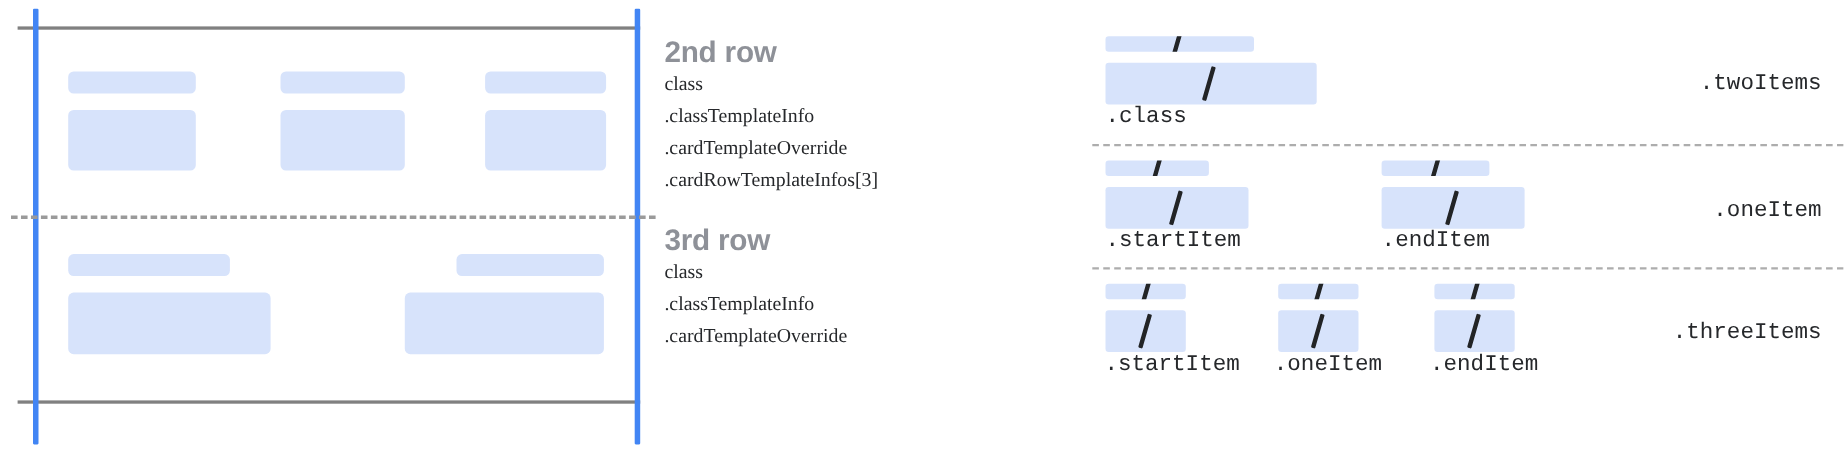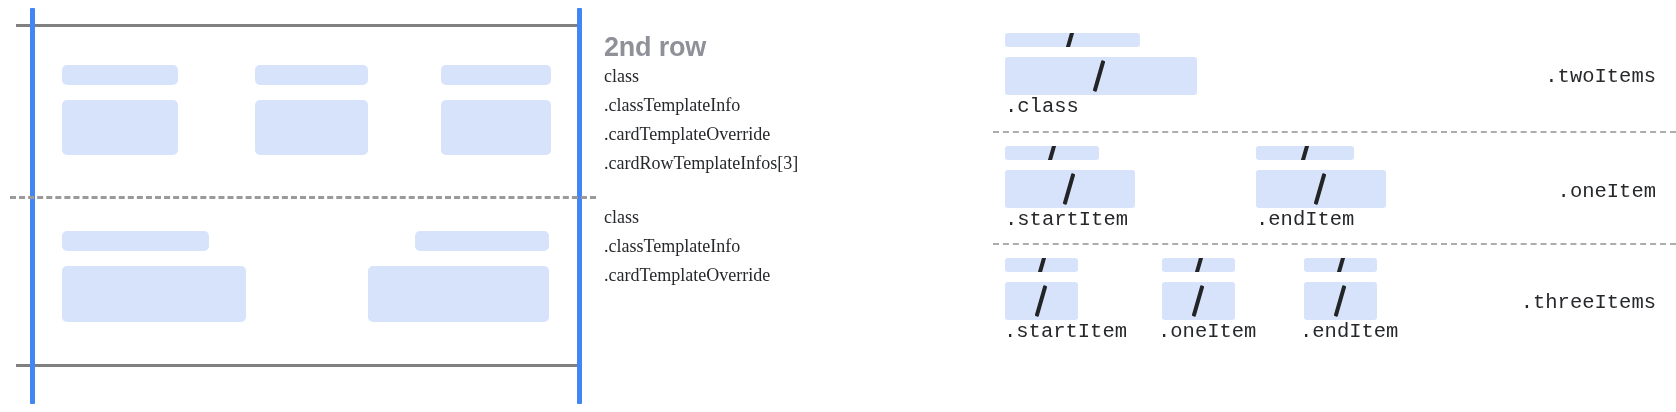--- a/index.html
+++ b/index.html
@@ -153,20 +153,21 @@
 
   <div class="mid-col" style="left:604px; top:32px;">
     <div class="row-title">2nd row</div>
     <div class="code-line">class</div>
     <div class="code-line">.classTemplateInfo</div>
     <div class="code-line">.cardTemplateOverride</div>
     <div class="code-line">.cardRowTemplateInfos[3]</div>
   </div>
 
   <div class="mid-col" style="left:604px; top:203px;">
+    <div class="row-title">3rd row</div>
     <div class="code-line">class</div>
     <div class="code-line">.classTemplateInfo</div>
     <div class="code-line">.cardTemplateOverride</div>
   </div>
 
   <div class="right-panel">
 
     <div>
       <div class="item-unit" style="left:20px; top:33px;">
         <div class="item-top" style="width:135px; height:14px;">

